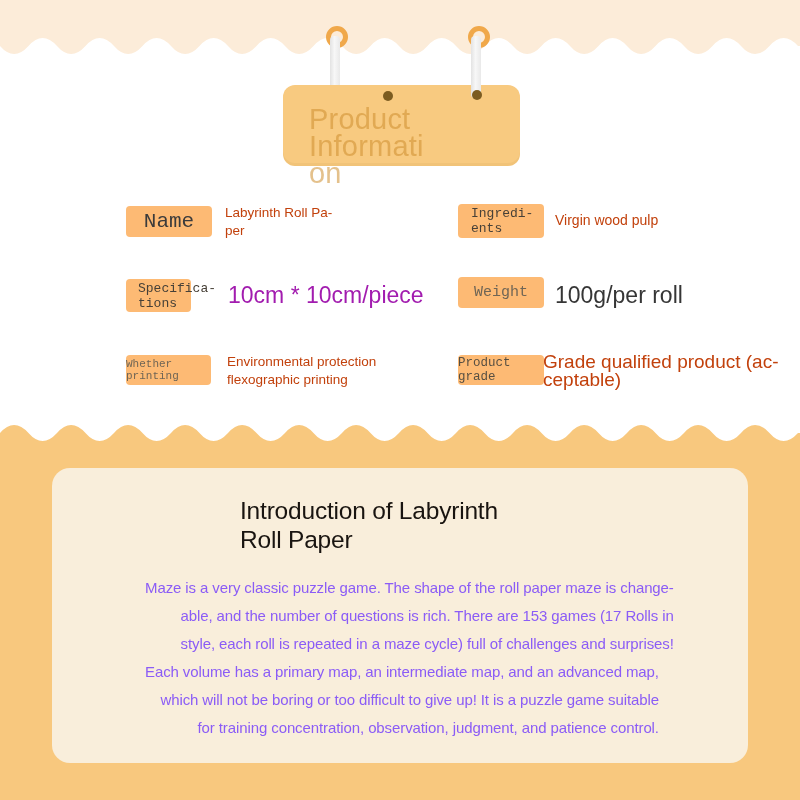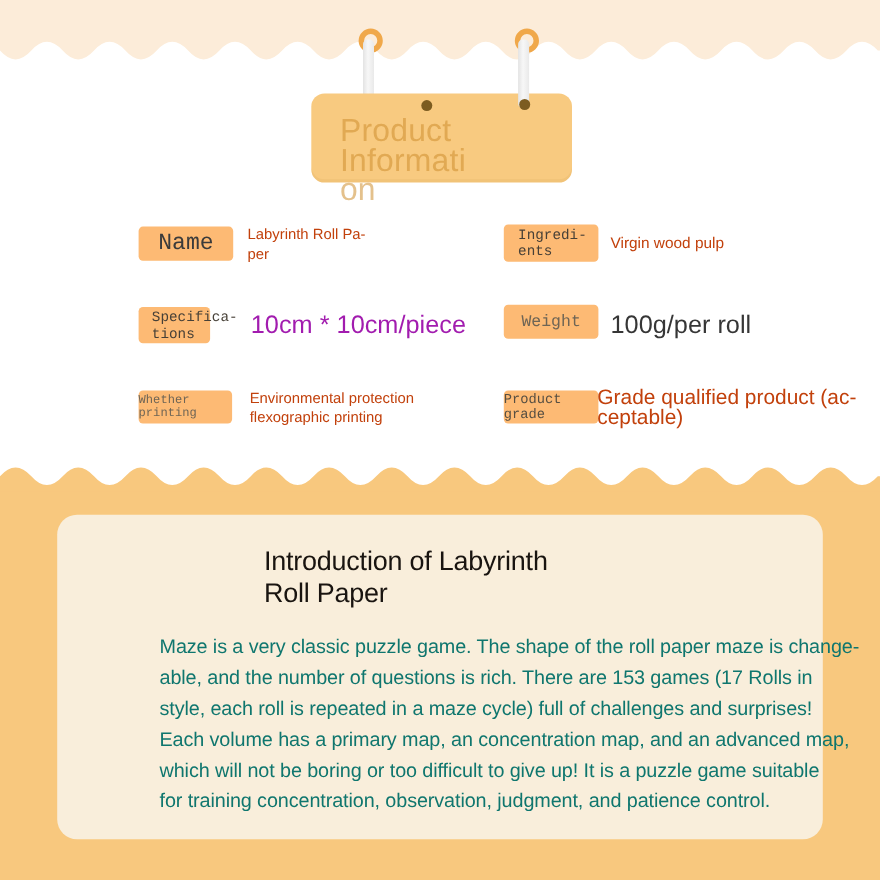--- a/index.html
+++ b/index.html
@@ -48,22 +48,22 @@
   .v-grade{left:529px;top:353px;font-size:19px;line-height:18px;margin-left:14px;}
 
   
   .bottom{position:absolute;left:0;top:418px;width:800px;height:382px;}
   .bottom svg{position:absolute;left:0;top:0;}
   .orange-fill{position:absolute;left:0;top:29px;width:800px;height:353px;background:#f8c87e;}
   .card{position:absolute;left:52px;top:50px;width:696px;height:295px;background:#f9eedb;
         border-radius:18px;}
   .intro-title{position:absolute;left:188px;top:28px;font-size:24.5px;line-height:29px;
                font-weight:500;color:#191410;letter-spacing:-0.2px;}
-  .para{position:absolute;left:93px;font-size:18px;line-height:28px;color:#0f766e;
-        white-space:nowrap;letter-spacing:-0.1px;}
+  .para{position:absolute;left:93px;font-size:15px;line-height:28px;color:#8b5cf6;
+        white-space:nowrap;letter-spacing:-0.1px;text-align:right;}
   .para-1{top:106px;}
   .para-2{top:190px;}
 </style>
 </head>
 <body>
 
 <div>
 
   <svg class="top-wave" viewBox="0 0 800 62" preserveAspectRatio="none">
     <path fill="#fcecd9" d="M0 46 q14 16 28.5 0 q14 -16 28.5 0 q14 16 28.5 0 q14 -16 28.5 0 q14 16 28.5 0 q14 -16 28.5 0 q14 16 28.5 0 q14 -16 28.5 0 q14 16 28.5 0 q14 -16 28.5 0 q14 16 28.5 0 q14 -16 28.5 0 q14 16 28.5 0 q14 -16 28.5 0 q14 16 28.5 0 q14 -16 28.5 0 q14 16 28.5 0 q14 -16 28.5 0 q14 16 28.5 0 q14 -16 28.5 0 q14 16 28.5 0 q14 -16 28.5 0 q14 16 28.5 0 q14 -16 28.5 0 q14 16 28.5 0 q14 -16 28.5 0 q14 16 28.5 0 q14 -16 28.5 0 L800 46 V0 H0 Z"></path>
@@ -139,20 +139,20 @@
       <div class="intro-title">
         <div>Introduction of Labyrinth</div>
         <div>Roll Paper</div>
       </div>
       <div class="para para-1">
         <div>Maze is a very classic puzzle game. The shape of the roll paper maze is change-</div>
         <div>able, and the number of questions is rich. There are 153 games (17 Rolls in</div>
         <div>style, each roll is repeated in a maze cycle) full of challenges and surprises!</div>
       </div>
       <div class="para para-2">
-        <div>Each volume has a primary map, an concentration map, and an advanced map,</div>
+        <div>Each volume has a primary map, an intermediate map, and an advanced map,</div>
         <div>which will not be boring or too difficult to give up! It is a puzzle game suitable</div>
         <div>for training concentration, observation, judgment, and patience control.</div>
       </div>
     </div>
   </div>
 
 </div>
 
 </body></html>

